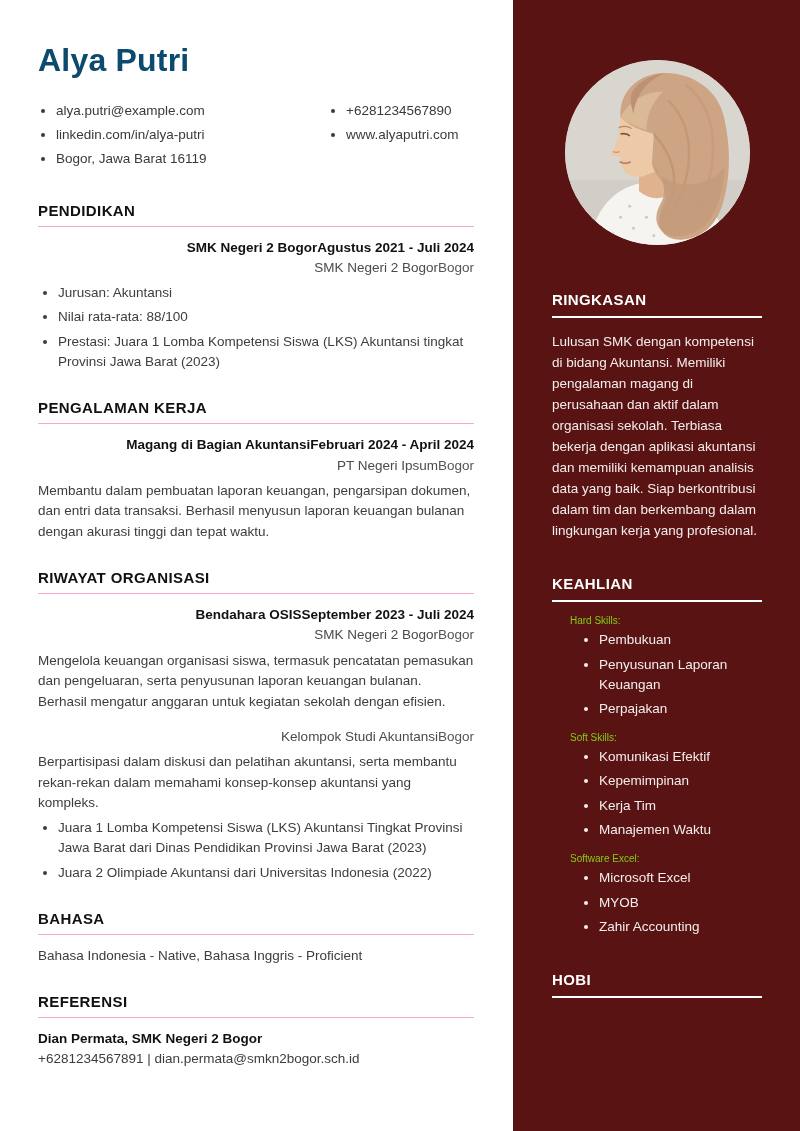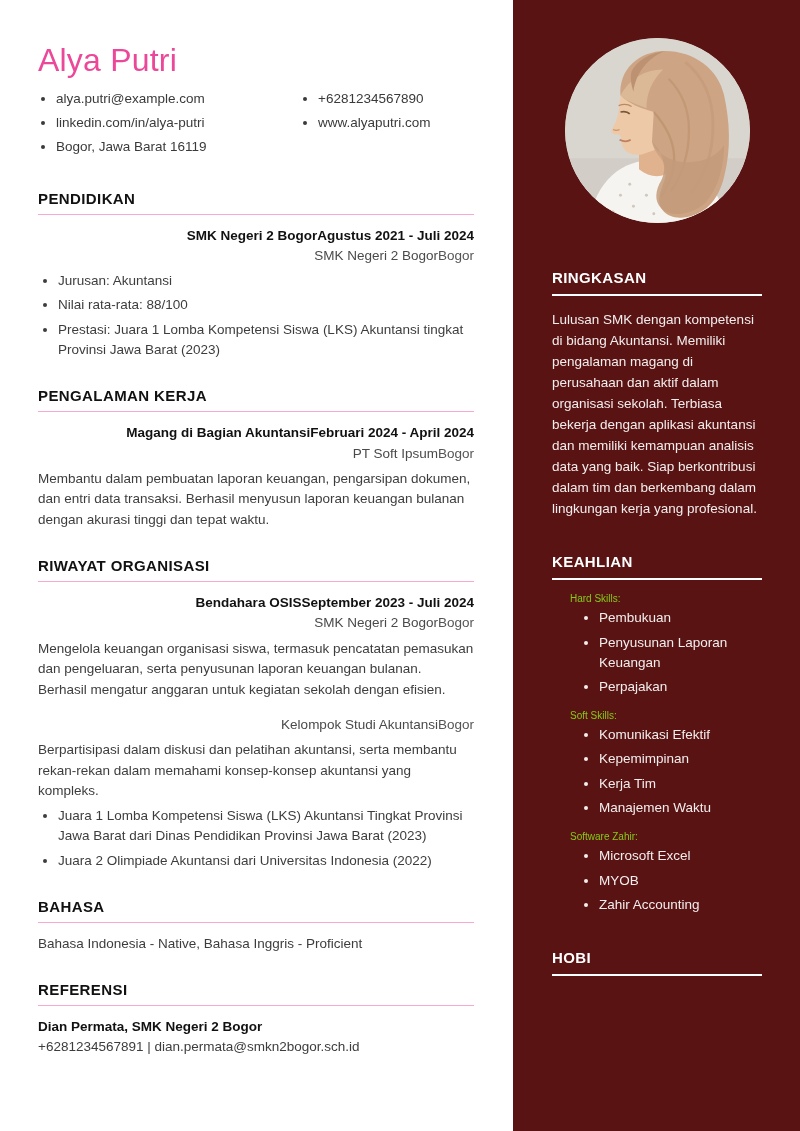--- a/index.html
+++ b/index.html
@@ -4,42 +4,42 @@
 <style>
   * { margin:0; padding:0; box-sizing:border-box; }
   html,body { background:#fff; }
   .page {
     position:relative; width:800px; height:1131px; background:#ffffff;
     font-family:"Liberation Sans", sans-serif; overflow:hidden; margin:0 auto;
   }
   
   .sidebar {
     position:absolute; top:0; right:0; width:287px; height:1131px;
-    background:#591313; color:#ffffff; padding:38px 38px 0 39px;
+    background:#591313; color:#ffffff; padding:60px 38px 0 39px;
   }
   .photo-wrap {
     width:185px; height:185px; border-radius:50%; overflow:hidden;
     margin:0 auto; background:#d8d3cc;
   }
   .photo-wrap svg { display:block; width:100%; height:100%; }
   .side-section h2 {
     font-size:15px; font-weight:bold; letter-spacing:.4px; color:#fff;
     border-bottom:2px solid #ffffff; padding-bottom:8px; margin:34px 0 13px;
   }
   .side-section.first h2 { margin-top:46px; }
   .side-text { font-size:13.5px; line-height:1.56; color:#f3eded; }
   .skill-label { font-size:10px; color:#84cc16; margin:13px 18px 4px; }
   .side-section ul {
     list-style:disc; padding-left:19px; font-size:13.5px; line-height:1.45; color:#f3eded;
   }
   .side-section ul li { margin-bottom:5px;margin-left:28px; }
   
   .main { position:absolute; left:38px; top:42px; width:436px; color:#1c1c1c; }
-  h1.name { font-size:32px; font-weight:normal; color:#ec4899; letter-spacing:.2px; margin-bottom:10px; }
-  .contact-cols { display:flex; }
+  h1.name { font-size:32px; font-weight:bold; color:#0c4a6e; letter-spacing:.2px; margin-bottom:22px; }
+  .contact-cols { display:flex;gap:28px; }
   .contact-cols ul {
     list-style:disc; padding-left:18px; font-size:13.5px; color:#3a3a3a; line-height:1.48;
   }
   .contact-cols ul.c1 { width:262px; }
   .contact-cols ul li { margin-bottom:4px; }
   .sec h2 {
     font-size:15px; font-weight:bold; letter-spacing:.4px; color:#111;
     border-bottom:1px solid #f9a8d4; padding-bottom:7px; margin:27px 0 11px;
   }
   .sec.first h2 { margin-top:29px; }
@@ -122,21 +122,21 @@
       </ul>
 
       <p class="skill-label">Soft Skills:</p>
       <ul>
         <li>Komunikasi Efektif</li>
         <li>Kepemimpinan</li>
         <li>Kerja Tim</li>
         <li>Manajemen Waktu</li>
       </ul>
 
-      <p class="skill-label">Software Zahir:</p>
+      <p class="skill-label">Software Excel:</p>
       <ul>
         <li>Microsoft Excel</li>
         <li>MYOB</li>
         <li>Zahir Accounting</li>
       </ul>
     </section>
 
     <section class="side-section">
       <h2>HOBI</h2>
     </section>
@@ -178,21 +178,21 @@
     </section>
 
     <section class="sec">
       <h2>PENGALAMAN KERJA</h2>
       <div class="entry">
         <div class="erow">
           <span class="t">Magang di Bagian Akuntansi</span>
           <span class="d">Februari 2024 - April 2024</span>
         </div>
         <div class="erow sub">
-          <span>PT Soft Ipsum</span>
+          <span>PT Negeri Ipsum</span>
           <span class="loc">Bogor</span>
         </div>
         <p class="desc">Membantu dalam pembuatan laporan keuangan, pengarsipan dokumen, dan entri data transaksi. Berhasil menyusun laporan keuangan bulanan dengan akurasi tinggi dan tepat waktu.</p>
       </div>
     </section>
 
     <section class="sec">
       <h2>RIWAYAT ORGANISASI</h2>
       <div class="entry">
         <div class="erow">

